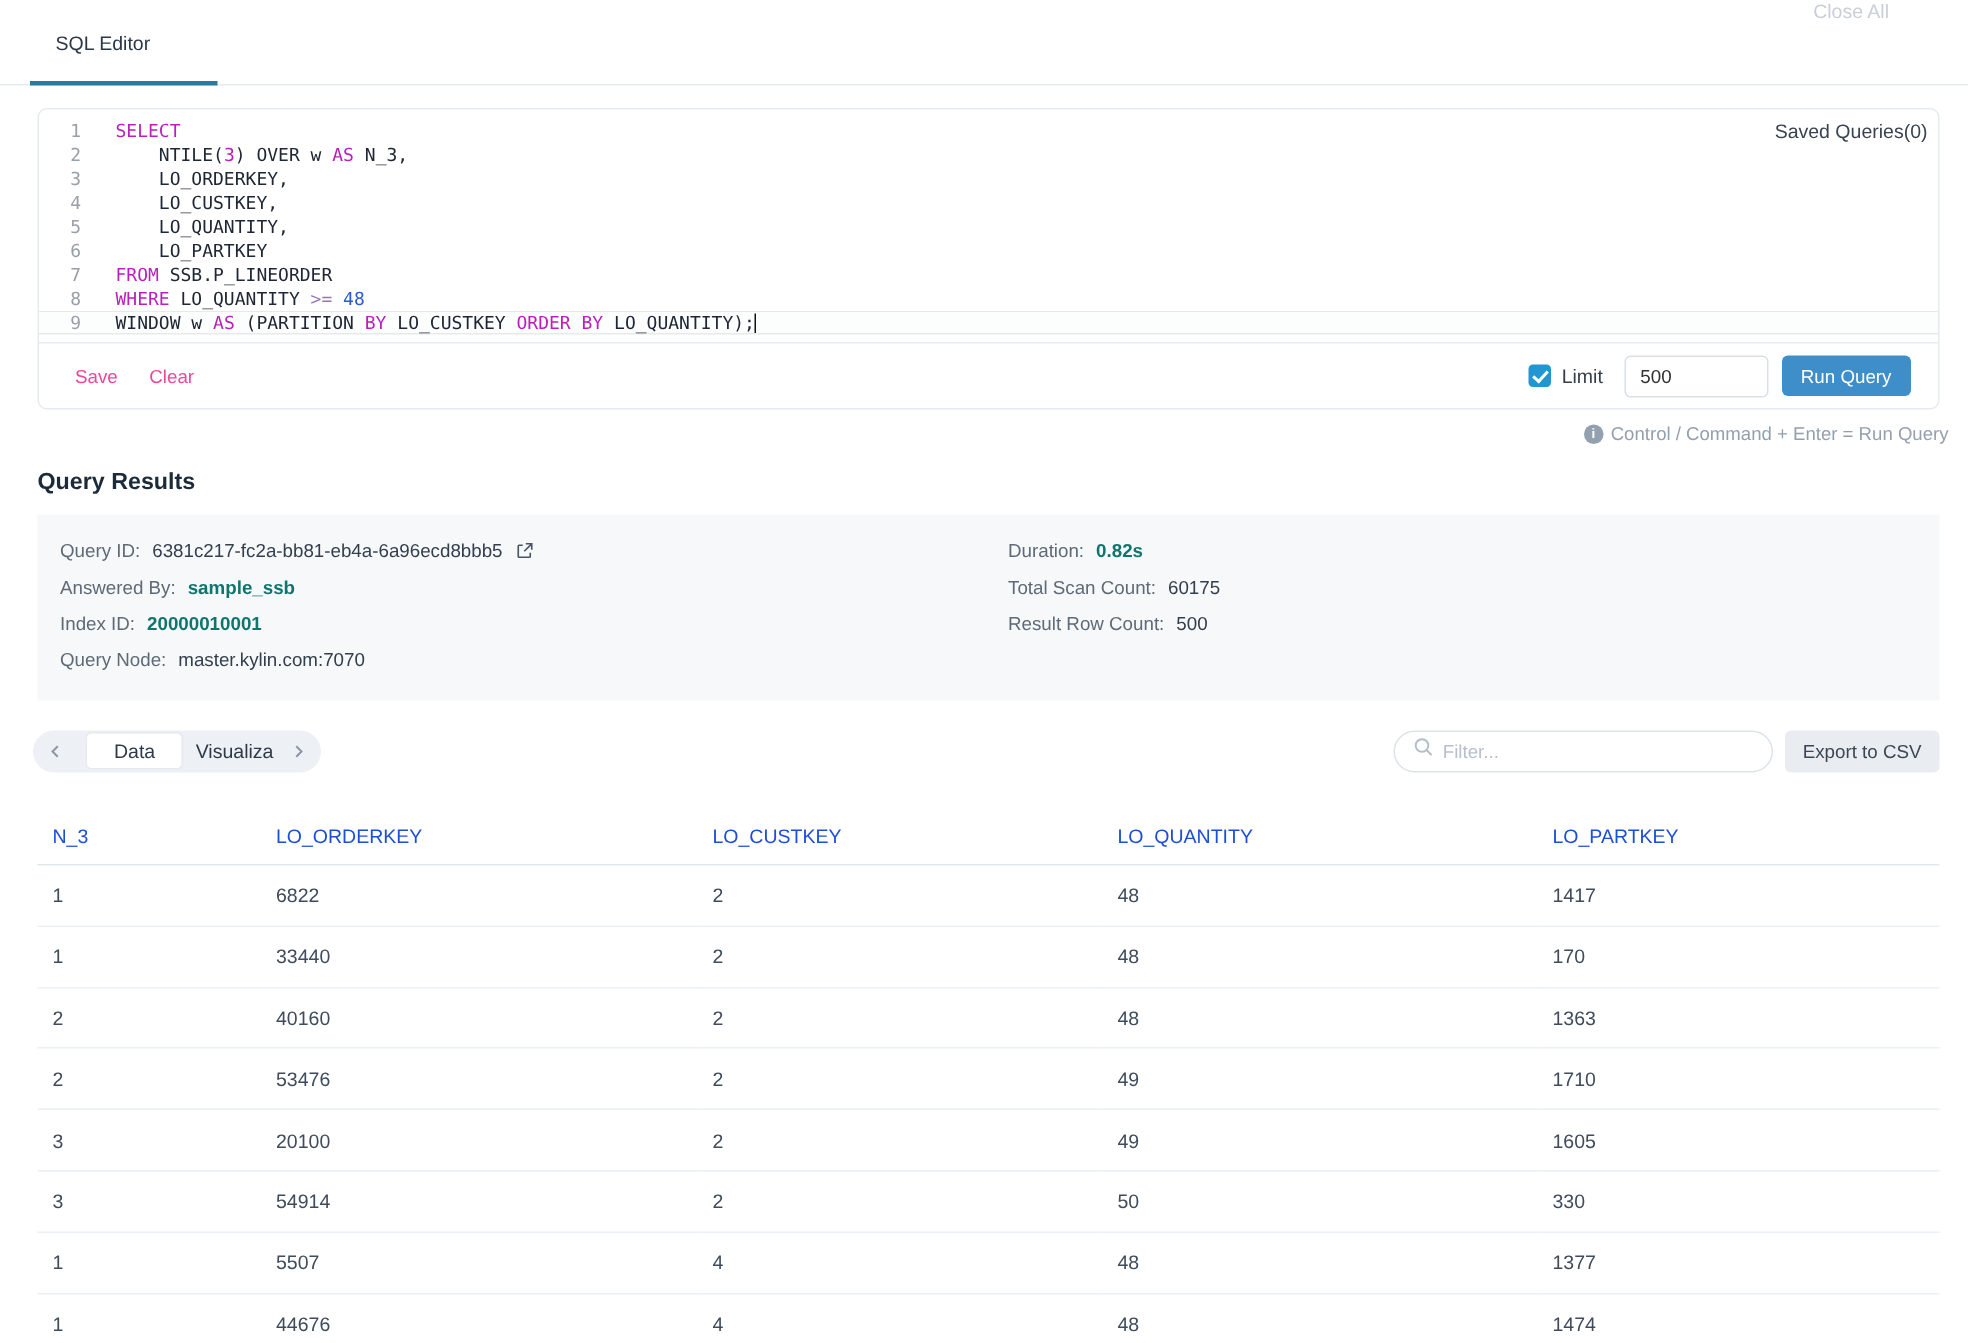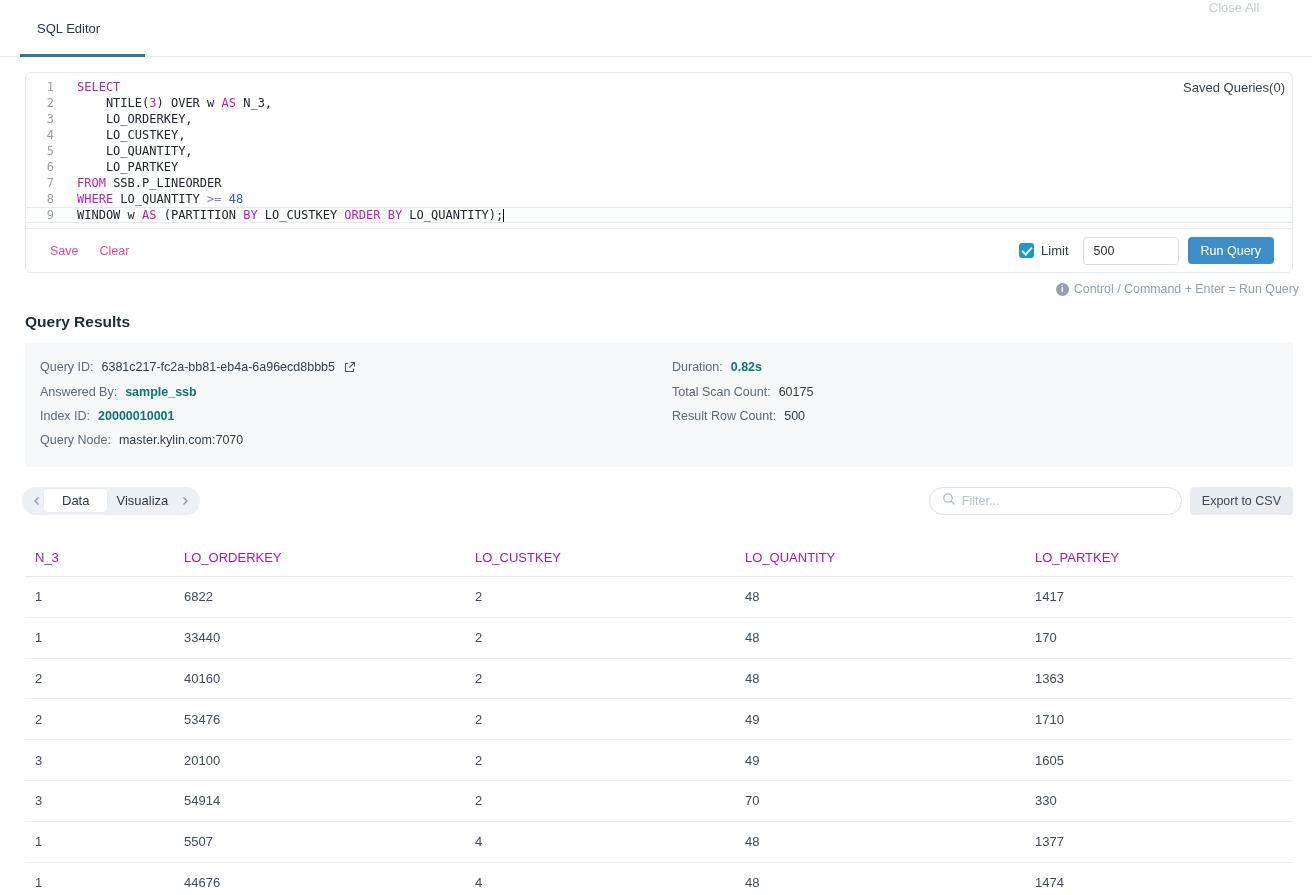--- a/index.html
+++ b/index.html
@@ -56,35 +56,35 @@
   .info-row { height:24.4px; display:flex; align-items:center; gap:8px; }
   .info-label { color:#5e6a77; }
   .info-value { color:#333f4d; }
   .info-link { color:#0f766e; cursor:pointer;font-weight:bold; }
   .ext-link { display:inline-flex; margin-left:1px; cursor:pointer; }
 
   
   .data-toolbar { margin:20px 19px 0 22px; display:flex; align-items:center; justify-content:space-between; }
   .segmented { height:28px; background:#edf0f4; border-radius:14px; display:flex; align-items:center; padding:0 8px; }
   .seg-arrow { background:none; border:none; padding:0 2px; display:flex; align-items:center; cursor:pointer; }
-  .seg-pill { height:23px; background:#fff; border-radius:3px; margin:0 9px 0 0; padding:0 18px;
+  .seg-pill { height:23px; background:#fff; border-radius:3px; margin:0 9px 0 14px; padding:0 18px;
               display:flex; align-items:center; font-size:13px; color:#2e3a48; cursor:pointer;
               box-shadow:0 0 2px rgba(0,0,0,0.08); }
   .seg-plain { font-size:13px; color:#2e3a48; width:58px; overflow:hidden; white-space:nowrap; margin-right:4px; cursor:pointer; }
   .toolbar-right { display:flex; align-items:center; }
   .filter-box { width:253px; height:28px; border:1px solid #dde3ea; border-radius:14px; display:flex;
                 align-items:center; padding:0 10px 0 12px; background:#fff;justify-content:space-between; }
   .filter-input { border:none; outline:none; flex:1; font-size:12.5px; color:#333; margin-left:6px; font-family:inherit; }
   .filter-input::placeholder { color:#b7c1cc; }
   .export-btn { margin-left:8px; height:28px; padding:0 12px; background:#e9edf2; border:none; border-radius:4px;
                 font-size:12.5px; color:#3c4754; cursor:pointer; font-family:inherit; }
 
   
   .result-table { margin:24px 19px 0 25px; width:1268px; border-collapse:collapse; font-size:13px; table-layout:fixed; }
-  .result-table th { height:38px; text-align:left; font-weight:400; color:#a21caf; padding-left:10px;
+  .result-table th { height:38px; text-align:left; font-weight:400; color:#1d4ed8; padding-left:10px;
                      border-bottom:1px solid #e2e8ee; cursor:pointer; }
   .result-table td { height:40.8px; color:#404c5b; padding-left:10px; border-bottom:1px solid #ebf0f5; }
 </style>
 </head>
 <body>
 
 <div class="tabbar">
   <div class="tab-active">
     <span>SQL Editor</span>
   </div>
@@ -244,21 +244,21 @@
         <td>3</td>
         <td>20100</td>
         <td>2</td>
         <td>49</td>
         <td>1605</td>
       </tr>
       <tr>
         <td>3</td>
         <td>54914</td>
         <td>2</td>
-        <td>70</td>
+        <td>50</td>
         <td>330</td>
       </tr>
       <tr>
         <td>1</td>
         <td>5507</td>
         <td>4</td>
         <td>48</td>
         <td>1377</td>
       </tr>
       <tr>

